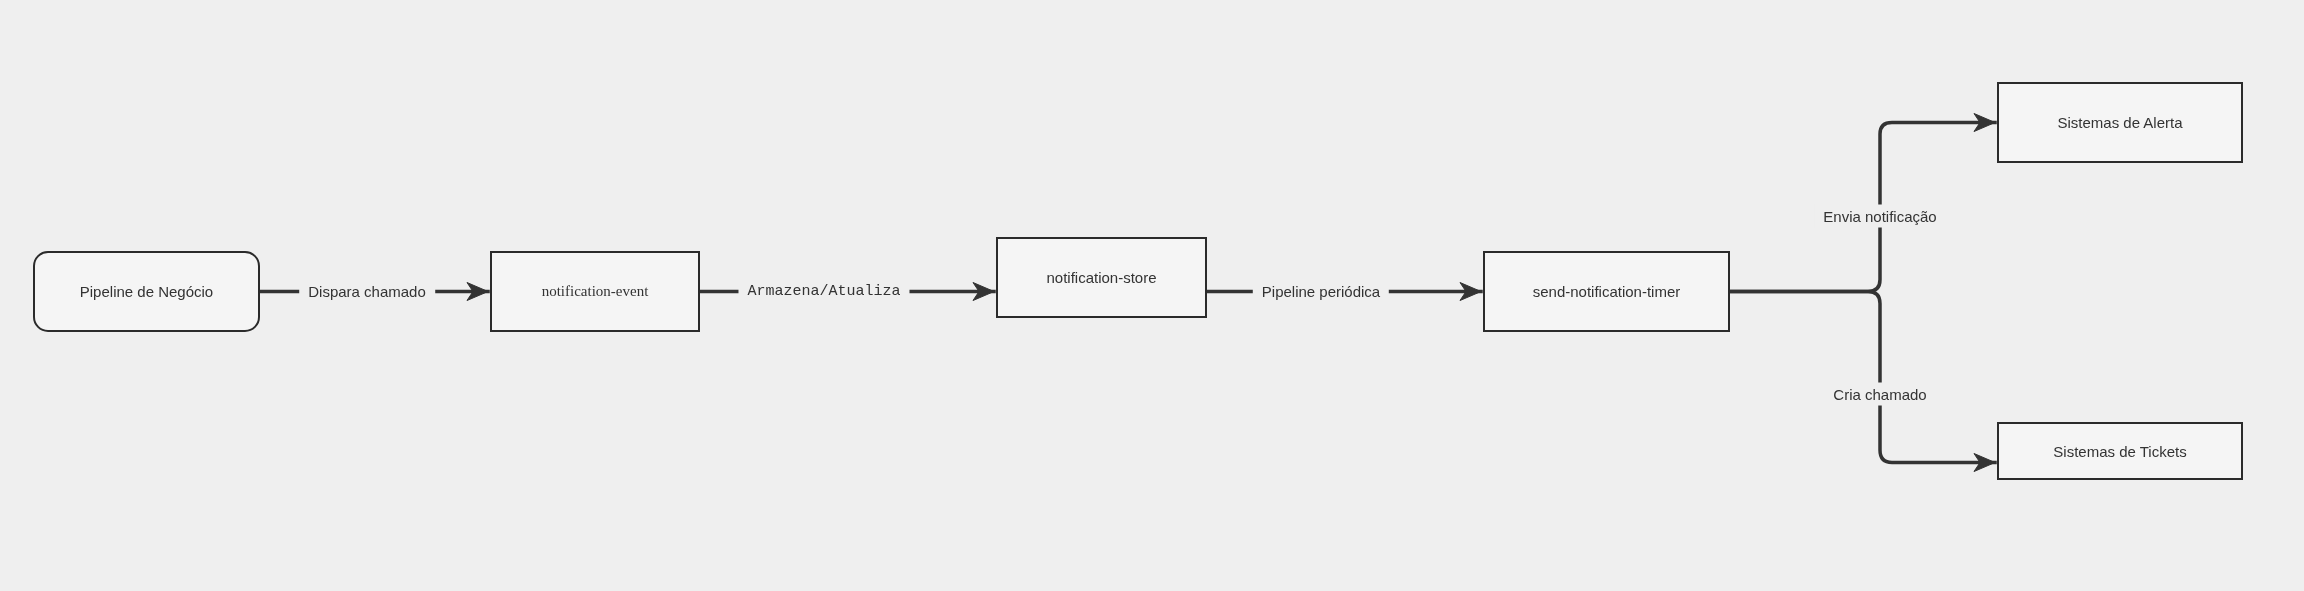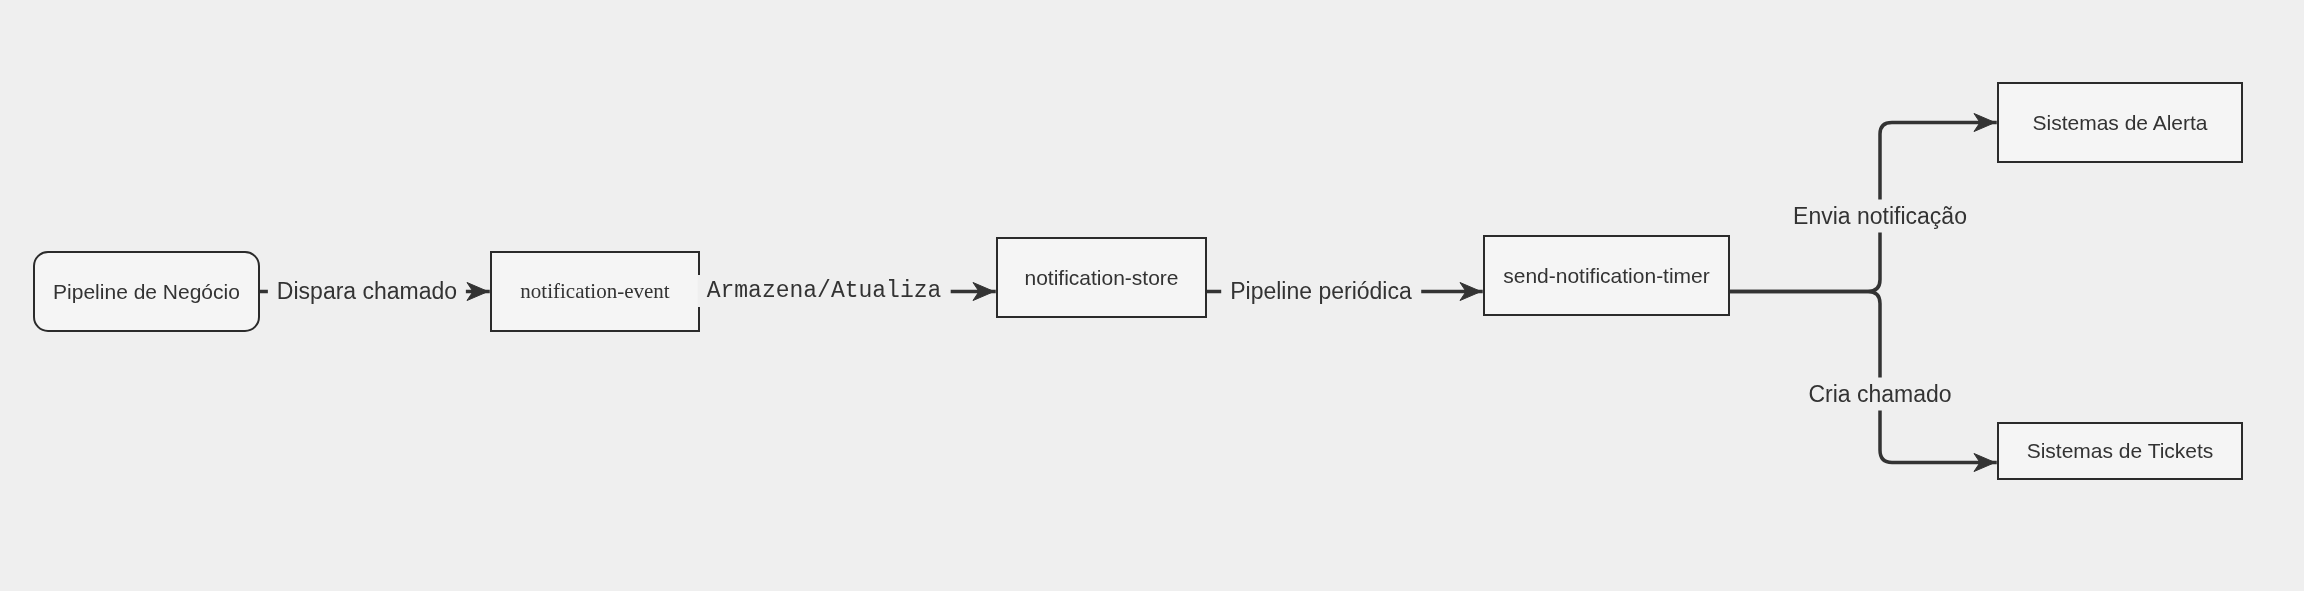--- a/index.html
+++ b/index.html
@@ -23,38 +23,38 @@
   .edges marker path { fill: var(--edge); stroke: var(--edge); stroke-width: 1; stroke-linejoin: round; }
   .node {
     position: absolute;
     display: flex;
     align-items: center;
     justify-content: center;
     box-sizing: border-box;
     background: var(--node_fill);
     border: 2.5px solid var(--node_border);
     color: var(--text);
-    font-size: 21px;
+    font-size: 15px;
     white-space: nowrap;
     text-align: center;
   }
   .edge-label {
     position: absolute;
     transform: translate(-50%, -50%);
     background: var(--background);
     padding: 3px 9px;
     color: var(--text);
-    font-size: 23px;
+    font-size: 15px;
     white-space: nowrap;
   }
   
   #n-pipeline { left: 33px;   top: 251px; width: 227px; height: 81px; border-radius: 15px; }
   #n-event    { left: 490px;  top: 251px; width: 210px; height: 81px; font-family: Liberation Serif, serif; }
   #n-store    { left: 996px;  top: 237px; width: 211px; height: 81px; }
-  #n-timer    { left: 1483px; top: 235px; width: 247px; height: 81px; }
+  #n-timer    { left: 1483px; top: 251px; width: 247px; height: 81px; }
   #n-alerta   { left: 1997px; top: 82px;  width: 246px; height: 81px; }
   #n-tickets  { left: 1997px; top: 422px; width: 246px; height: 58px; }
   
   #l-e1 { left: 367px;  top: 291px; }
   #l-e2 { left: 824px;  top: 291px; font-family: Liberation Mono, monospace; }
   #l-e3 { left: 1321px; top: 291px; }
   #l-e4 { left: 1880px; top: 216px; }
   #l-e5 { left: 1880px; top: 370px; margin-top: 24px; }
 </style>
 </head>

